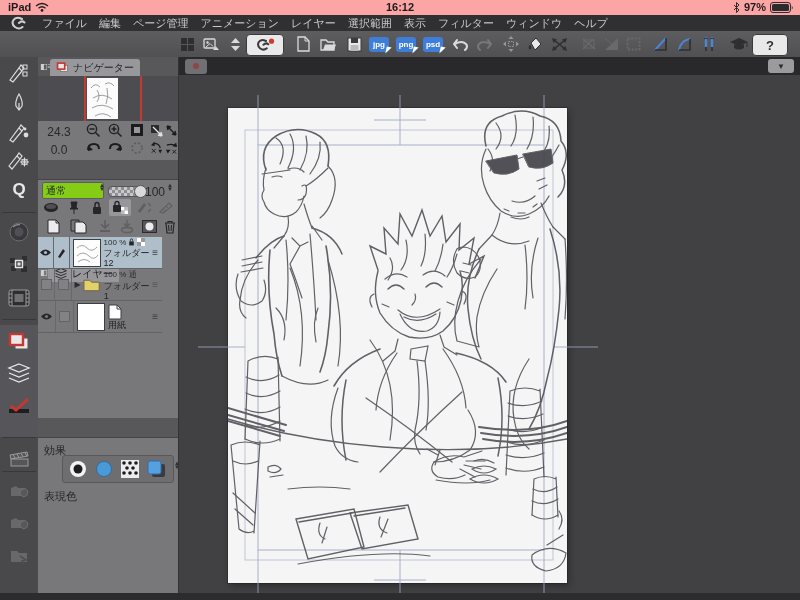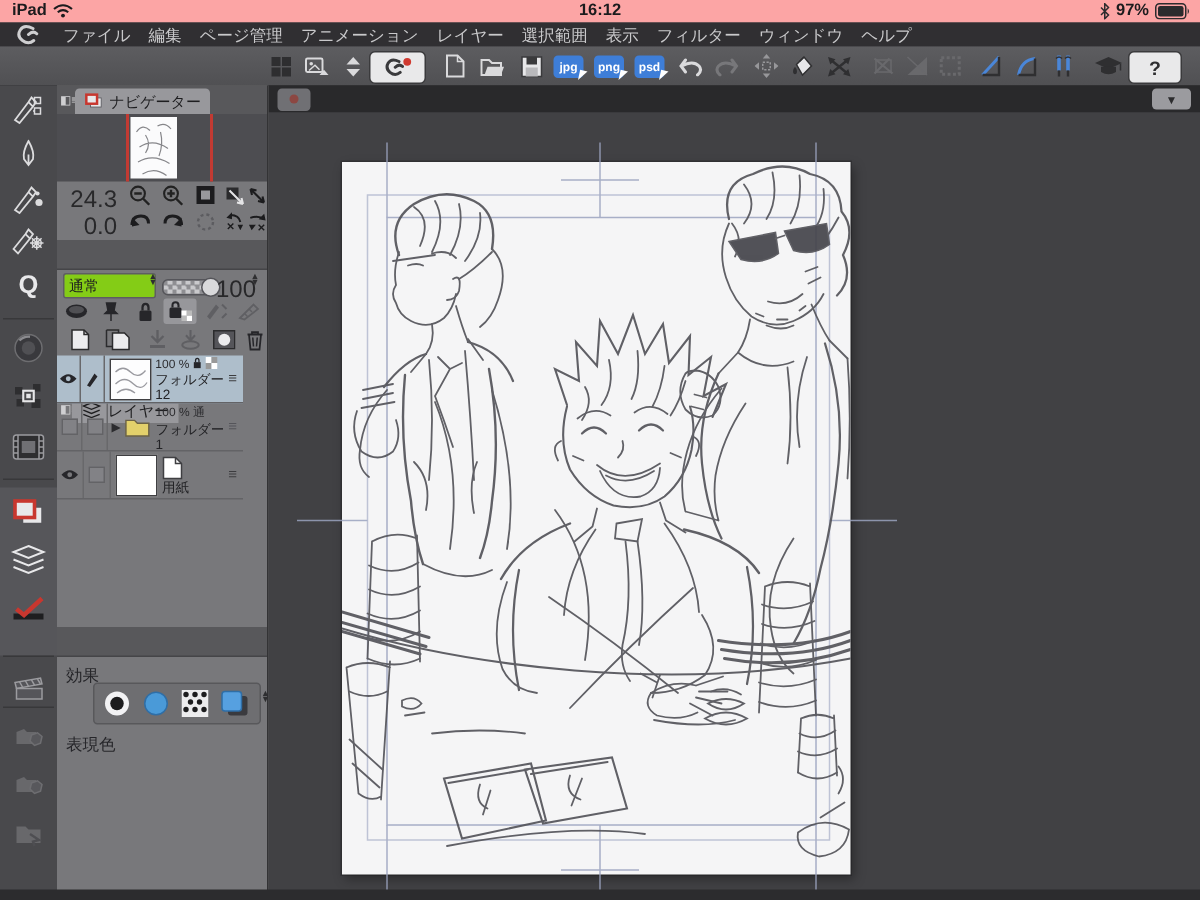--- a/index.html
+++ b/index.html
@@ -46,21 +46,21 @@
   .tsep{position:absolute;left:2px;width:34px;height:1px;background:#38383a}
   .tgrp{position:absolute;left:0;width:38px;background:#56565a}
   .qglyph{color:#e8e8ea;font-size:17px;font-weight:bold}
   
   .panelcol{left:38px;top:57px;width:140px;height:538px;background:#78787b;
             border-right:1px solid #333335;border-bottom:3px solid #3a3a3c}
   .phead{position:absolute;left:0;width:140px;height:19px;background:#58585b;border-bottom:1px solid #454548}
   .ptab{position:absolute;top:2px;height:17px;background:#98989c;border-radius:3px 3px 0 0;
         color:#1e1e20;font-size:10px;display:flex;align-items:center;gap:4px;padding:0 6px;white-space:nowrap}
   .collapse{position:absolute;left:2px;top:5px;color:#cfcfd1;font-size:8px}
-  .pnum{font-size:16px;color:#28282a;text-align:right}
+  .pnum{font-size:12px;color:#28282a;text-align:center}
   .glyphbtn{display:flex;align-items:center;justify-content:center}
   .pressed{background:#97979b;border-radius:2px}
   .lrow{position:absolute;left:0;width:124px;height:31px;border-bottom:1px solid #636366;display:flex;align-items:center}
   .lcell{height:31px;border-right:1px solid #68686b;display:flex;align-items:center;justify-content:center}
   .lname{font-size:9px;color:#232326;line-height:10px}
   .linfo{font-size:8px;color:#2c2c2f;display:flex;align-items:center;gap:2px}
   .hamb{margin-left:auto;margin-right:4px;color:#3c3c3f;font-size:10px}
   .plabel{font-size:11px;color:#26262a}
   .inset{background:#6e6e71;border:1px solid #58585b;border-radius:3px}
   .stepper{display:flex;flex-direction:column;line-height:4px;font-size:6px;color:#2e2e30}

